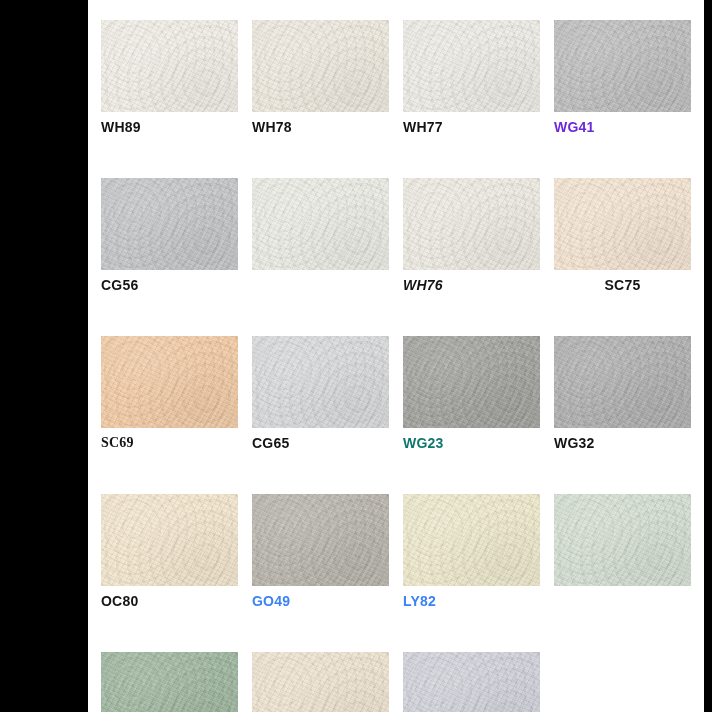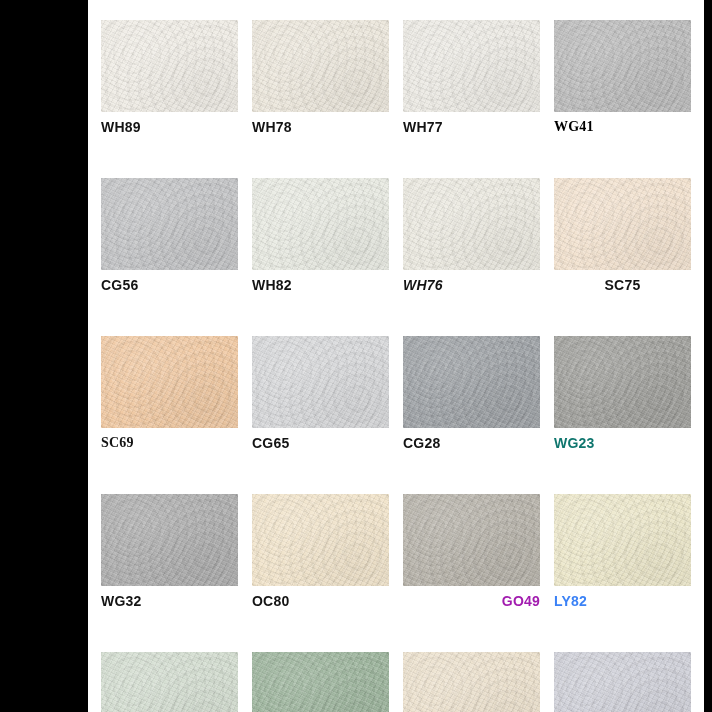--- a/index.html
+++ b/index.html
@@ -128,65 +128,60 @@
         <div class="swatch-cell">
           <div class="swatch-chip" style="background-color: rgb(236, 231, 220);"></div>
           <div class="swatch-label" style="color: rgb(20, 20, 20);">WH78</div>
         </div>
         <div class="swatch-cell">
           <div class="swatch-chip" style="background-color: rgb(236, 234, 228);"></div>
           <div class="swatch-label" style="color: rgb(20, 20, 20);">WH77</div>
         </div>
         <div class="swatch-cell">
           <div class="swatch-chip" style="background-color: rgb(188, 188, 188);"></div>
-          <div class="swatch-label" style="color: #000000; font-family: Liberation Serif, serif;">WG41</div>
+          <div class="swatch-label" style="color: #6d28d9;">WG41</div>
         </div>
         <div class="swatch-cell">
           <div class="swatch-chip" style="background-color: rgb(195, 196, 198);"></div>
           <div class="swatch-label" style="color: rgb(20, 20, 20);">CG56</div>
         </div>
         <div class="swatch-cell">
           <div class="swatch-chip" style="background-color: rgb(232, 234, 226);"></div>
-          <div class="swatch-label" style="color: rgb(20, 20, 20);">WH82</div>
         </div>
         <div class="swatch-cell">
           <div class="swatch-chip" style="background-color: rgb(235, 233, 224);"></div>
           <div class="swatch-label" style="color: rgb(20, 20, 20); font-style: italic;">WH76</div>
         </div>
         <div class="swatch-cell">
           <div class="swatch-chip" style="background-color: rgb(242, 226, 207);"></div>
           <div class="swatch-label" style="color: rgb(20, 20, 20); text-align: center;">SC75</div>
         </div>
         <div class="swatch-cell">
           <div class="swatch-chip" style="background-color: rgb(240, 201, 163);"></div>
           <div class="swatch-label" style="color: rgb(20, 20, 20); font-family: Liberation Serif, serif;">SC69</div>
         </div>
         <div class="swatch-cell">
           <div class="swatch-chip" style="background-color: rgb(215, 216, 218);"></div>
           <div class="swatch-label" style="color: rgb(20, 20, 20);">CG65</div>
         </div>
         <div class="swatch-cell">
-          <div class="swatch-chip" style="background-color: rgb(158, 162, 166);"></div>
-          <div class="swatch-label" style="color: rgb(20, 20, 20);">CG28</div>
-        </div>
-        <div class="swatch-cell">
           <div class="swatch-chip" style="background-color: rgb(160, 160, 156);"></div>
           <div class="swatch-label" style="color: #0f766e;">WG23</div>
         </div>
         <div class="swatch-cell">
           <div class="swatch-chip" style="background-color: rgb(174, 174, 174);"></div>
           <div class="swatch-label" style="color: rgb(20, 20, 20);">WG32</div>
         </div>
         <div class="swatch-cell">
           <div class="swatch-chip" style="background-color: rgb(241, 228, 203);"></div>
           <div class="swatch-label" style="color: rgb(20, 20, 20);">OC80</div>
         </div>
         <div class="swatch-cell">
           <div class="swatch-chip" style="background-color: rgb(183, 179, 170);"></div>
-          <div class="swatch-label" style="color: #a21caf; text-align: right;">GO49</div>
+          <div class="swatch-label" style="color: #3b82f6;">GO49</div>
         </div>
         <div class="swatch-cell">
           <div class="swatch-chip" style="background-color: rgb(236, 231, 202);"></div>
           <div class="swatch-label" style="color: #3b82f6;">LY82</div>
         </div>
         <div class="swatch-cell">
           <div class="swatch-chip" style="background-color: rgb(211, 221, 208);"></div>
         </div>
         <div class="swatch-cell">
           <div class="swatch-chip" style="background-color: rgb(156, 180, 156);"></div>

